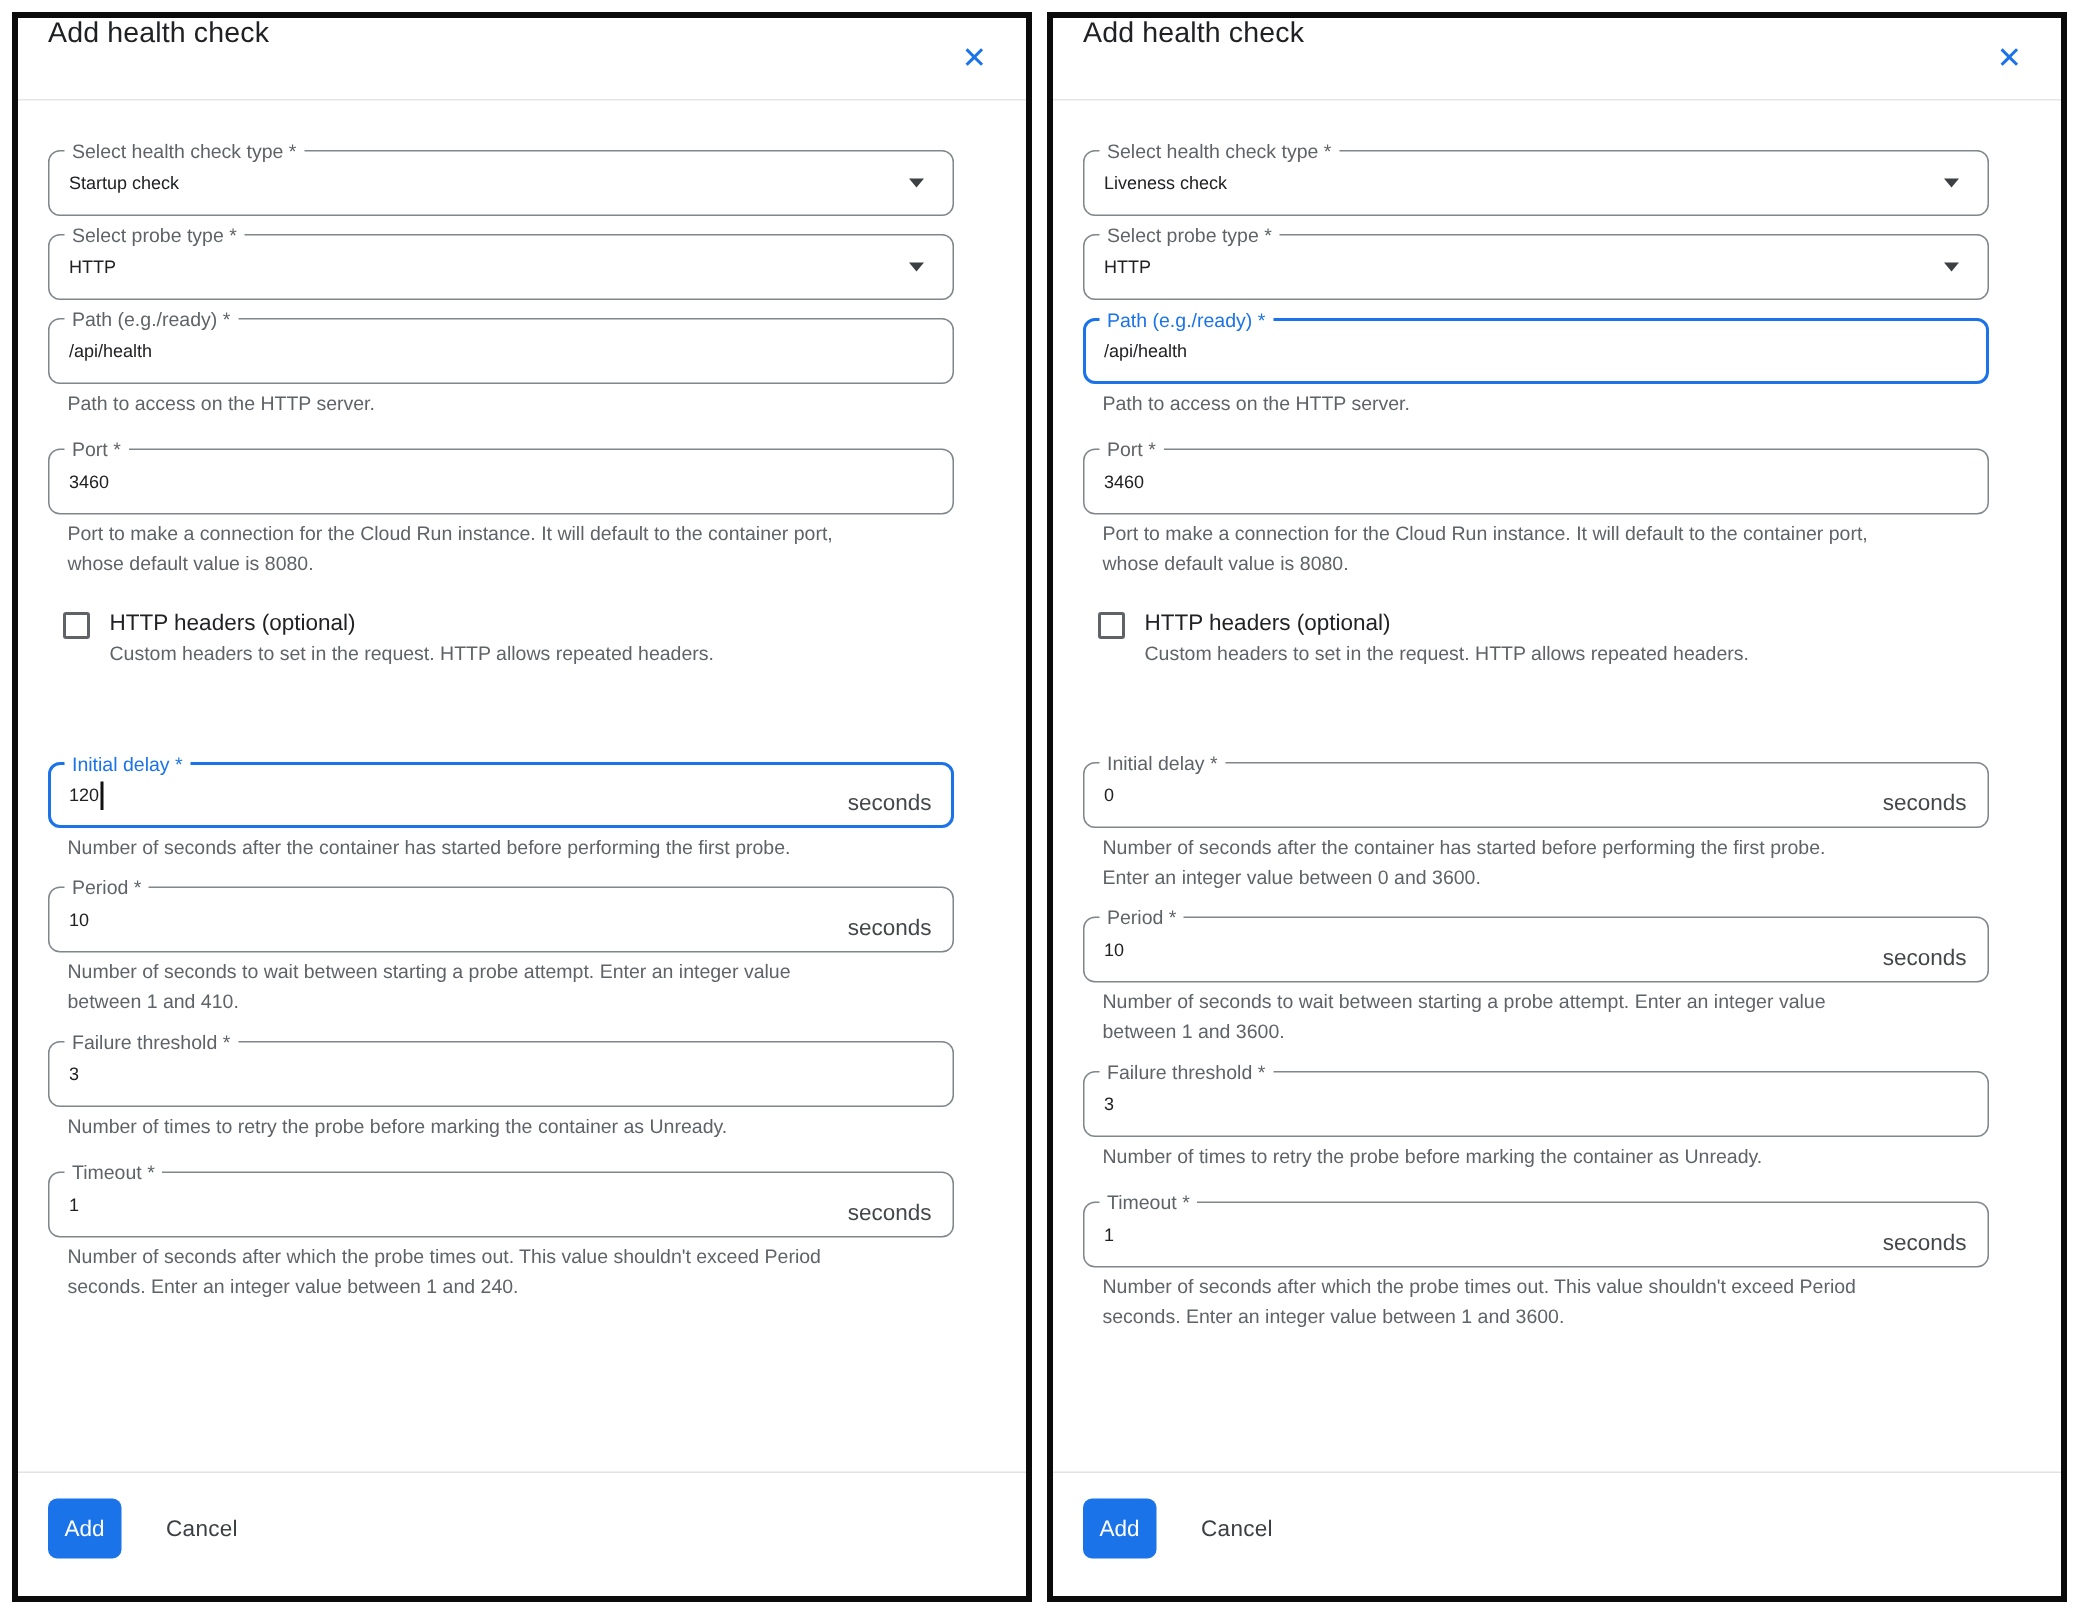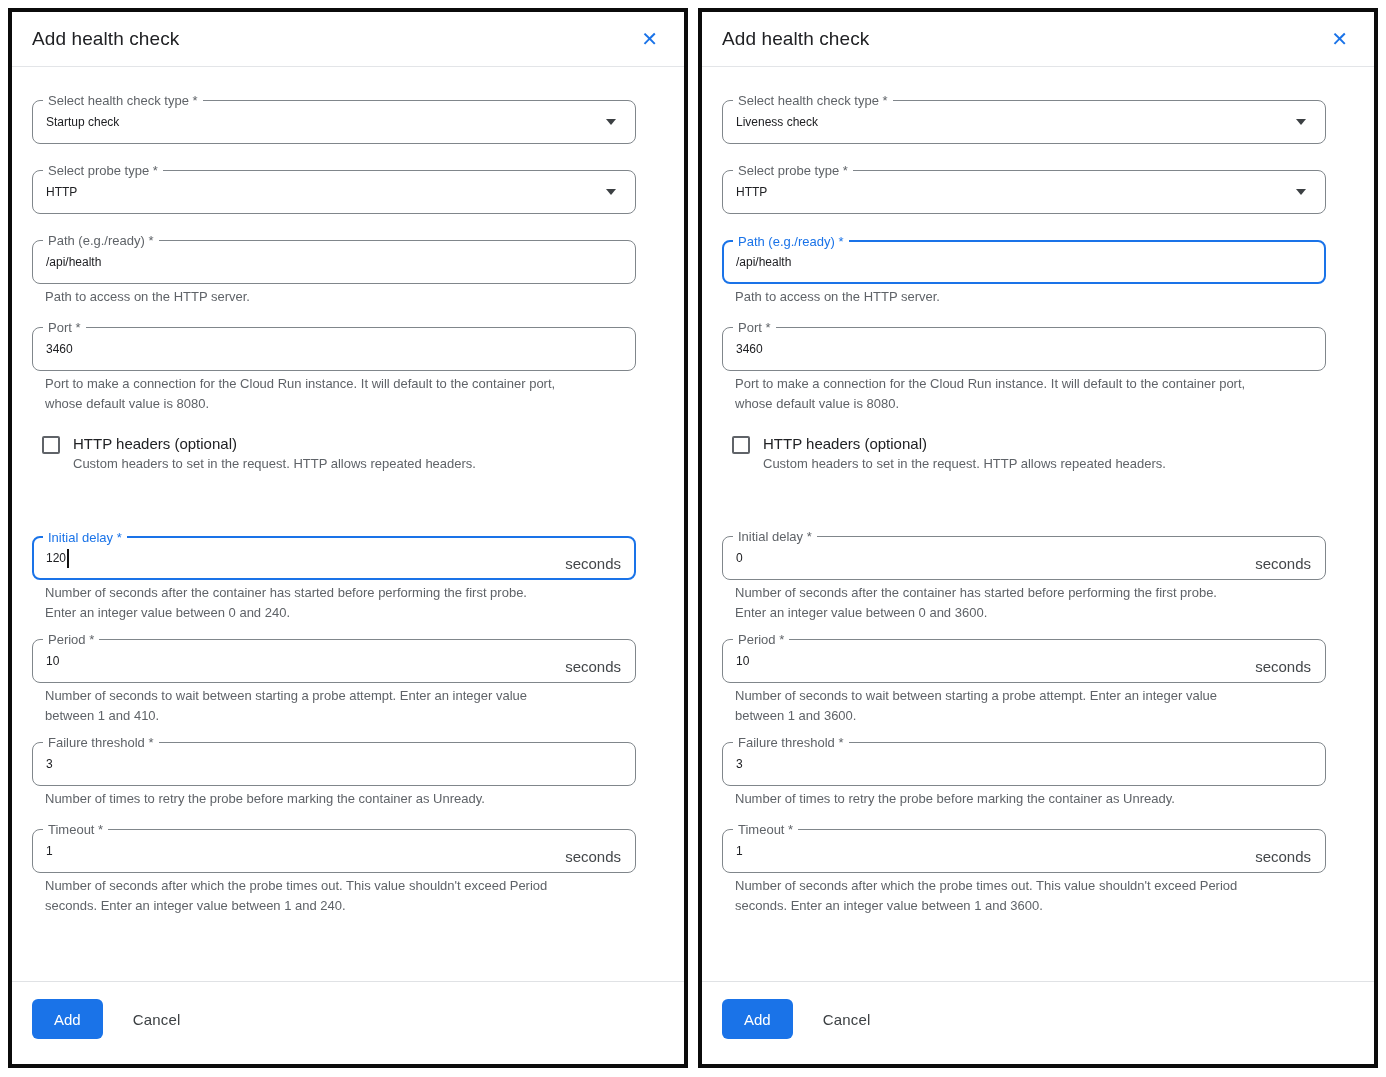--- a/index.html
+++ b/index.html
@@ -8,21 +8,21 @@
     font-family: "Liberation Sans", "DejaVu Sans", sans-serif;
     display: flex; gap: 10px; padding: 8px 8px 9px 8px;
     color: #202124;
   }
   .panel {
     flex: 1 1 0; background: #fff; border: 4px solid #0b0b0b;
     display: flex; flex-direction: column; overflow: hidden;
   }
   
   .hdr {
-    flex: 0 0 55px; display: flex; align-items: center;
+    flex: 0 0 55px; display: flex; 
     padding: 0 26px 0 20px; border-bottom: 1px solid #e3e5e8;
   }
   .hdr h1 { font-size: 19px; font-weight: 400; color: #202124; letter-spacing: .1px; }
   .close {
     margin-left: auto; color: #1a73e8; font-size: 20px; font-weight: 700;
     cursor: pointer; line-height: 1; background: none; border: none;
     font-family: inherit;
   }
   
   .bdy { flex: 1 1 auto; display: flex; flex-direction: column; padding: 33px 48px 0 20px; }
@@ -53,32 +53,32 @@
   
   .cbrow { display: flex; align-items: flex-start; margin-left: 10px; }
   .cbox {
     flex: 0 0 18px; width: 18px; height: 18px; margin-top: 3px;
     border: 2px solid #5f6368; border-radius: 2px; background: #fff; cursor: pointer;
   }
   .cbtext { margin-left: 13px; }
   .cblabel { font-size: 15px; color: #202124; line-height: 21px; }
   .cbhelper { font-size: 13px; color: #5f6368; line-height: 19px; }
   
-  .mb26 { margin-bottom: 26px; }
+  .mb26 { margin-bottom: 12px; }
   .mb20 { margin-bottom: 20px; }
   .mb19 { margin-bottom: 19px; }
   .mb42 { margin-bottom: 63px; }
   .mb16 { margin-bottom: 16px; }
   
   .ftr { margin-top: auto; flex: 0 0 auto; }
   .ftr-divider { height: 1px; background: #e0e2e5; }
   .ftr-inner { padding: 17px 20px 25px 20px; display: flex; align-items: center; }
   .btn-add {
     background: #1a73e8; color: #fff; border: none; border-radius: 6px;
-    height: 40px; padding: 0 22px; font-size: 15px; font-family: inherit;
+    height: 40px; padding: 0 11px; font-size: 15px; font-family: inherit;
     cursor: pointer;
   }
   .btn-cancel {
     background: none; border: none; color: #3c4043; font-size: 15px;
     font-family: inherit; margin-left: 30px; cursor: pointer; letter-spacing: .2px;
   }
 </style>
 </head>
 <body>
 
@@ -136,21 +136,20 @@
 
     <div class="grp mb16">
       <div class="field focused">
         <span class="flabel">Initial delay *</span>
         <span class="fvalue">120</span>
         <span class="caret"></span>
         <span class="suffix">seconds</span>
       </div>
       <div class="helper">
         <span>Number of seconds after the container has started before performing the first probe.</span>
-        <span>Enter an integer value between 0 and 240.</span>
       </div>
     </div>
 
     <div class="grp mb16">
       <div class="field">
         <span class="flabel">Period *</span>
         <span class="fvalue">10</span>
         <span class="suffix">seconds</span>
       </div>
       <div class="helper">

